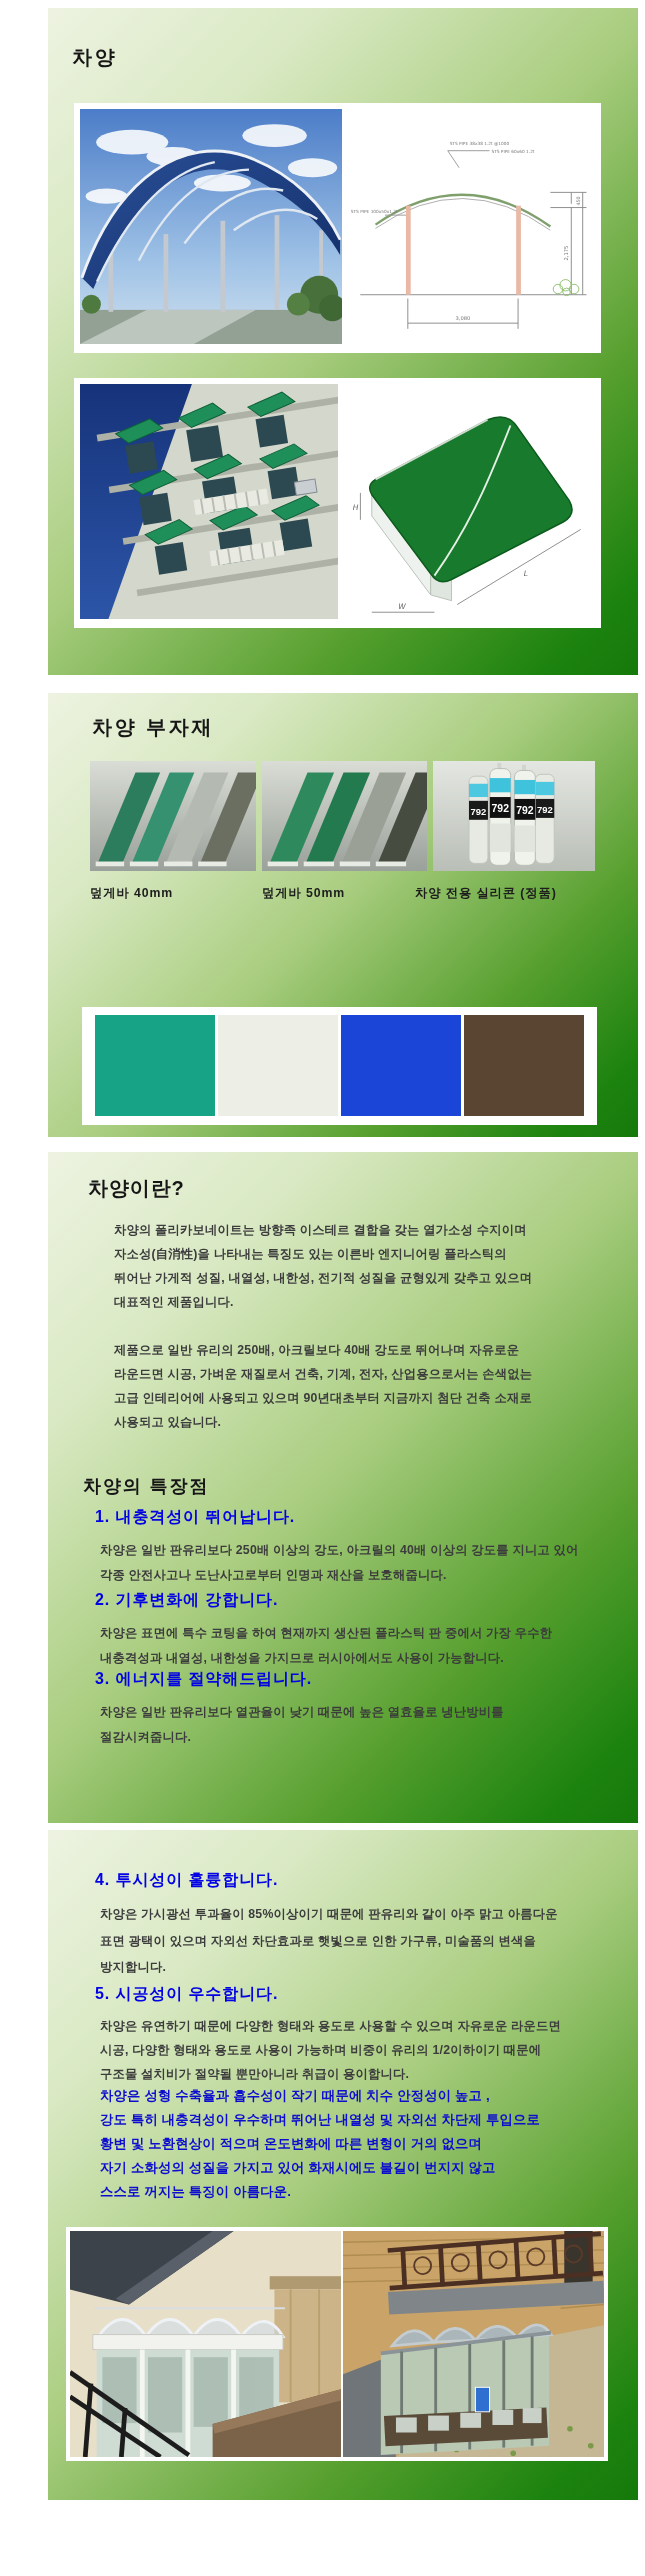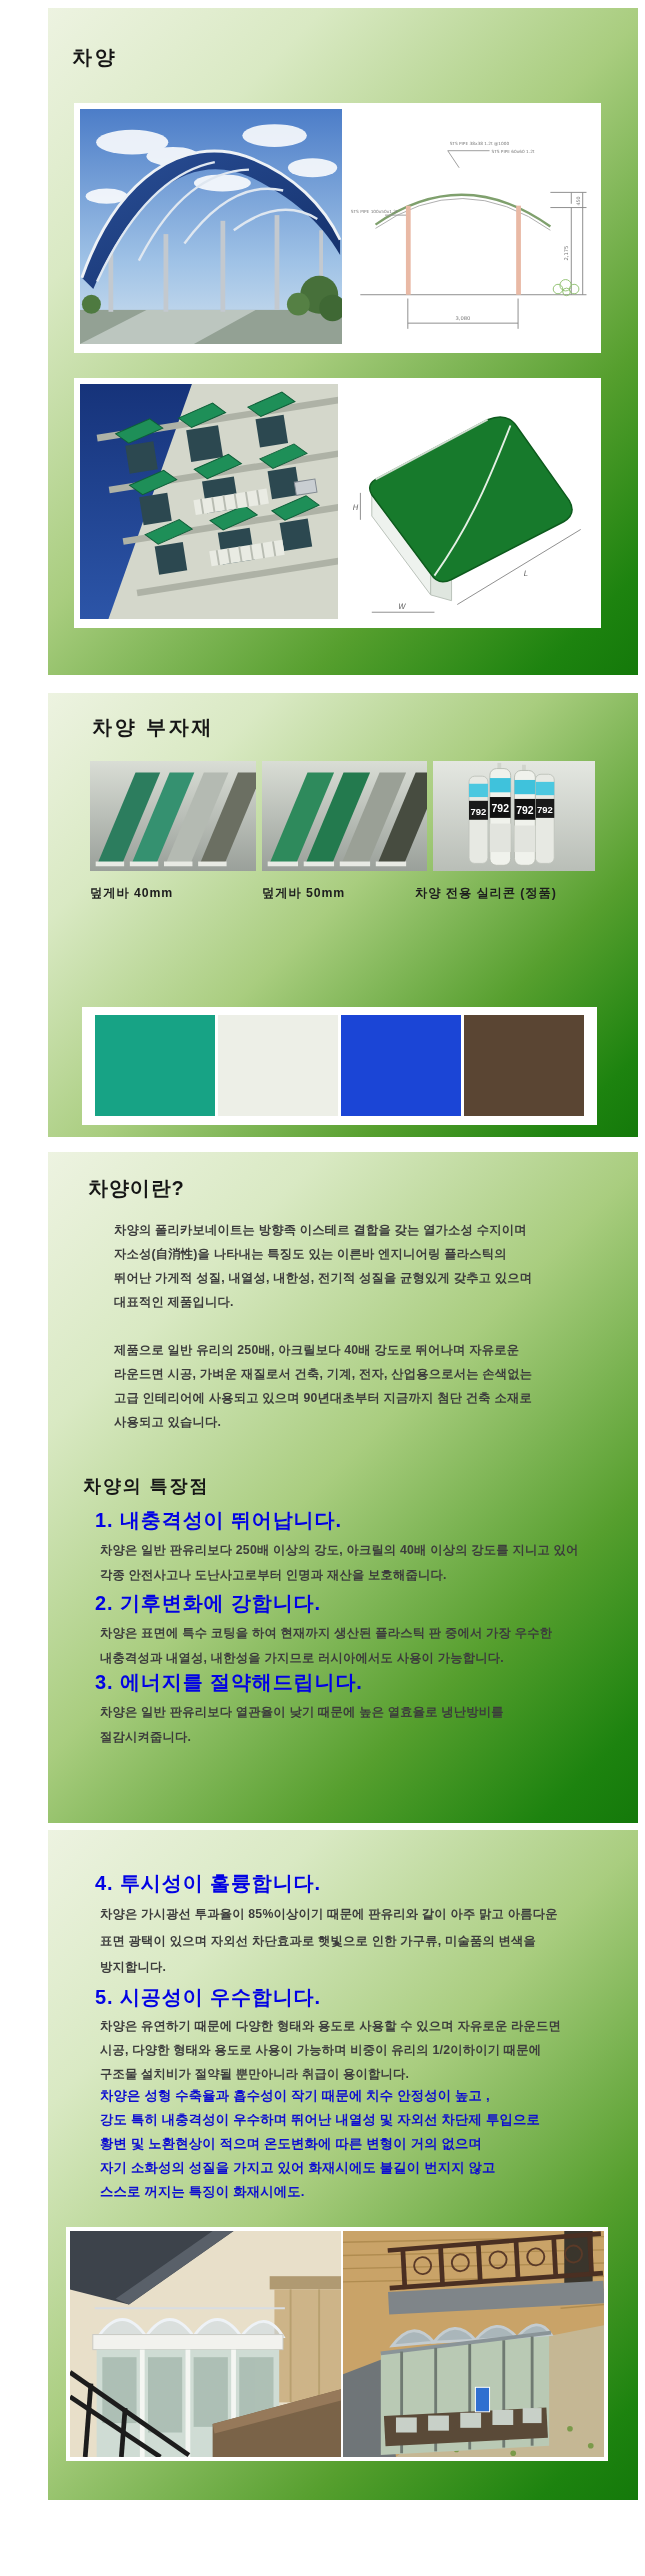--- a/index.html
+++ b/index.html
@@ -14,21 +14,21 @@
   .abs{position:absolute;}
   .sec-title{font-size:20px;font-weight:bold;color:#161616;letter-spacing:2.8px;white-space:nowrap;}
   .whitebox{position:absolute;background:#ffffff;}
   .imgbox{position:absolute;overflow:hidden;}
   .imgbox svg{display:block;width:100%;height:100%;}
   .caption{position:absolute;font-size:12.3px;font-weight:bold;color:#1d1d1d;letter-spacing:0.9px;white-space:nowrap;}
   .body13 div{font-size:12.3px;font-weight:bold;color:#3c3c3c;letter-spacing:0.2px;white-space:nowrap;}
   .lh25 div{line-height:24px;}
   .lh26 div{line-height:25px;}
   .lh28 div{line-height:26.6px;}
-  .bluehead{font-size:20px;font-weight:bold;color:#0202e4;letter-spacing:0.9px;white-space:nowrap;}
+  .bluehead{font-size:16px;font-weight:bold;color:#0202e4;letter-spacing:0.9px;white-space:nowrap;}
   .hl div{font-size:13.3px;font-weight:bold;color:#0d0dd0;line-height:24px;letter-spacing:0.2px;white-space:nowrap;}
   .swatchrow{position:absolute;display:flex;gap:2.8px;padding:7.6px 13.3px;box-sizing:border-box;background:#fff;}
   .swatch{height:101px;flex:1 1 0;}
   .photoframe{position:absolute;background:#fff;}
 </style>
 </head>
 <body>
 
 <div class="page">
 
@@ -348,21 +348,21 @@
       <div>차양은 유연하기 때문에 다양한 형태와 용도로 사용할 수 있으며 자유로운 라운드면</div>
       <div>시공, 다양한 형태와 용도로 사용이 가능하며 비중이 유리의 1/2이하이기 때문에</div>
       <div>구조물 설치비가 절약될 뿐만아니라 취급이 용이합니다.</div>
     </div>
 
     <div class="abs hl" style="left:52px;top:254px;">
       <div>차양은 성형 수축율과 흡수성이 작기 때문에 치수 안정성이 높고 ,</div>
       <div>강도 특히 내충격성이 우수하며 뛰어난 내열성 및 자외선 차단제 투입으로</div>
       <div>황변 및 노환현상이 적으며 온도변화에 따른 변형이 거의 없으며</div>
       <div>자기 소화성의 성질을 가지고 있어 화재시에도 불길이 번지지 않고</div>
-      <div>스스로 꺼지는 특징이 화재시에도.</div>
+      <div>스스로 꺼지는 특징이 아름다운.</div>
     </div>
 
     <div class="photoframe" style="left:18px;top:397px;width:542px;height:234px;"></div>
     <div class="imgbox" style="left:22px;top:401px;width:271px;height:226px;">
       <svg viewBox="0 0 285 240" preserveAspectRatio="none">
         <rect width="285" height="240" fill="#e8dfc9"></rect>
         <polygon points="0,0 172,0 62,78 0,62" fill="#3d434b"></polygon>
         <polygon points="150,0 172,0 62,78 48,72" fill="#596069"></polygon>
         <rect x="210" y="48" width="75" height="14" fill="#b09a72"></rect>
         <rect x="215" y="62" width="70" height="120" fill="#cdb488"></rect>

